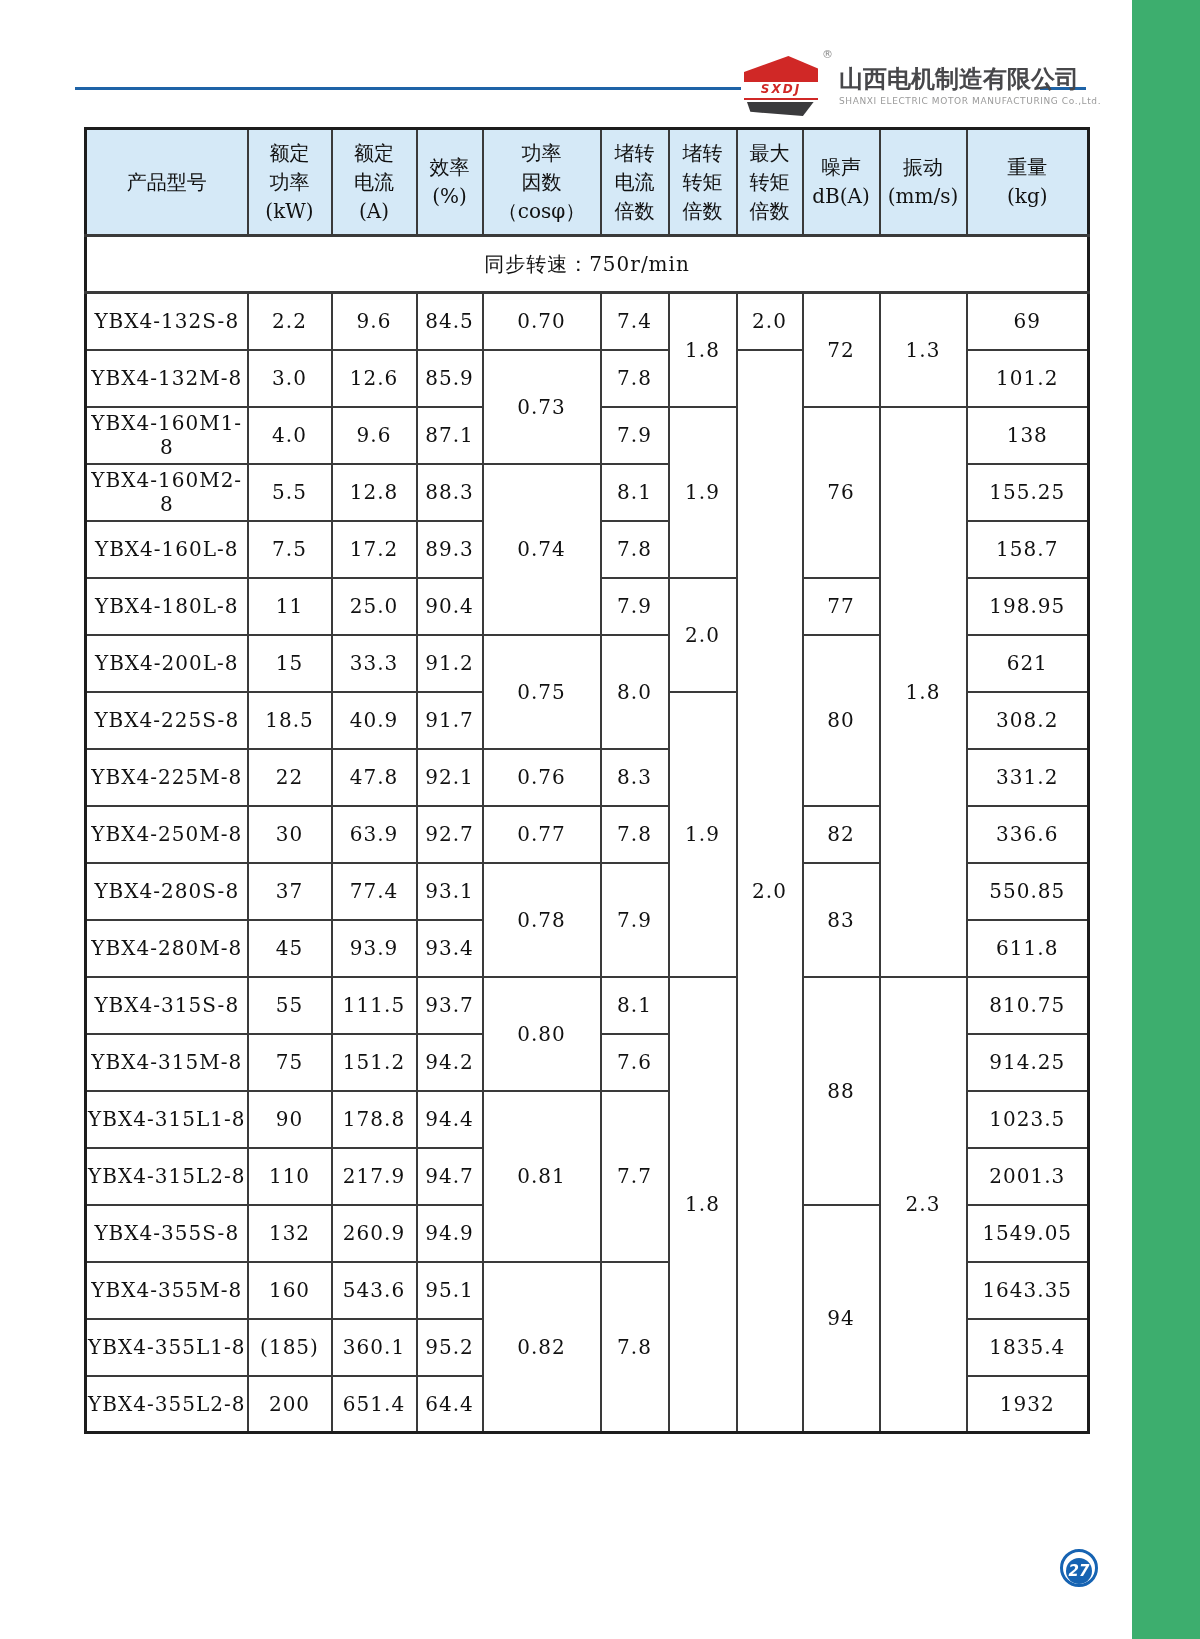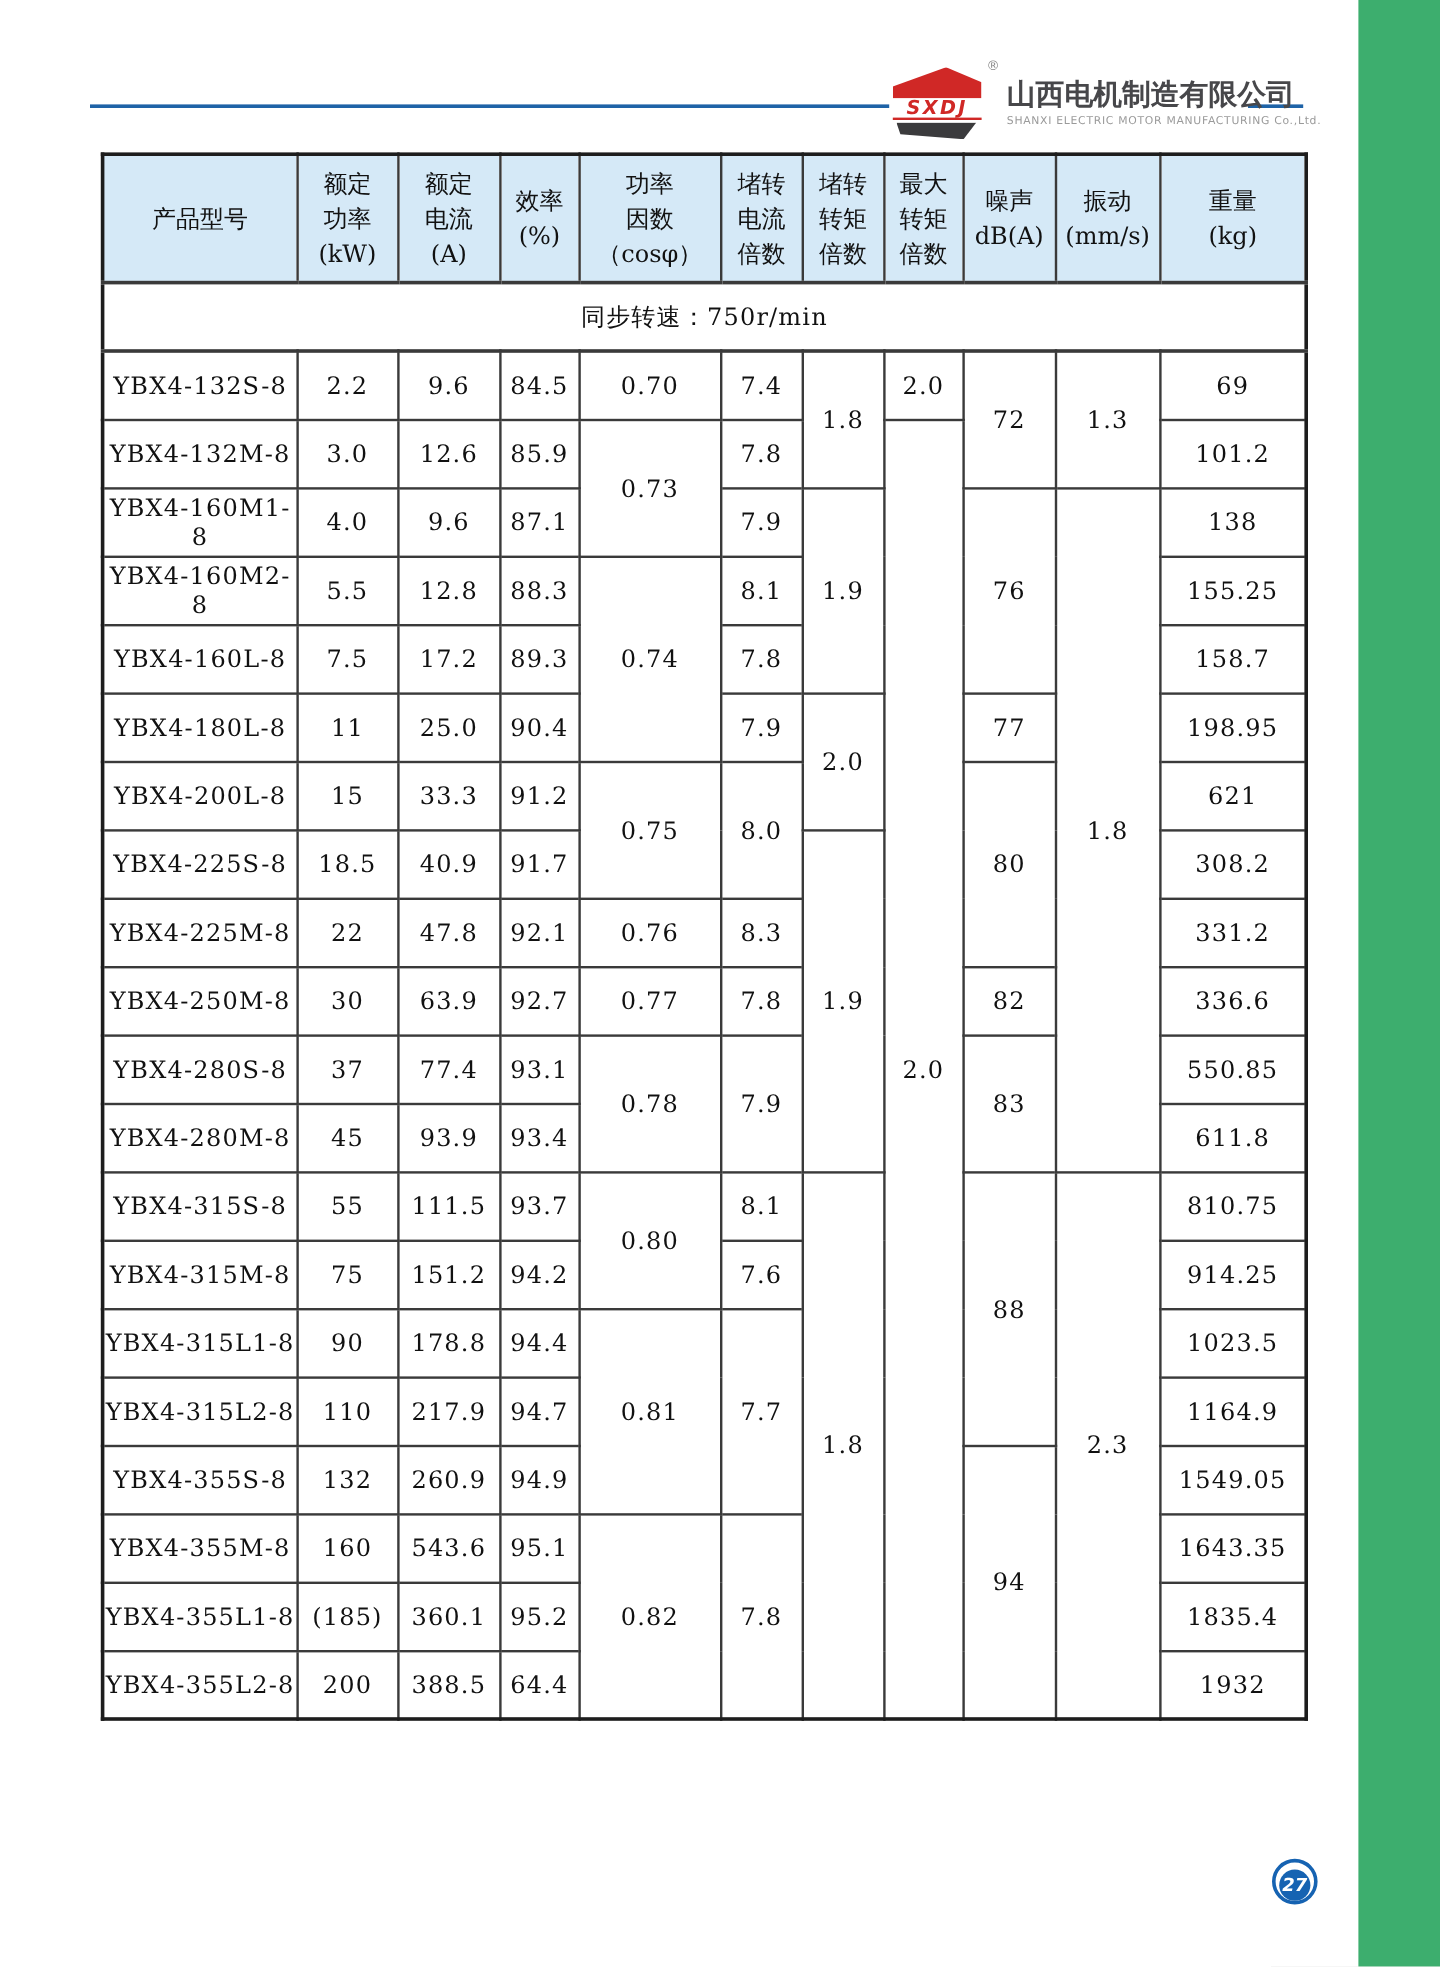--- a/index.html
+++ b/index.html
@@ -10,21 +10,21 @@
   
   .rule{position:absolute;top:87px;height:3px;background:var(--blue_line);}
   .rule-left{left:75px;width:666px;}
   .rule-right{left:1040px;width:46px;}
   
   .brand{position:absolute;left:744px;top:50px;height:72px;display:flex;align-items:center;}
   .emblem{position:relative;width:74px;height:60px;flex:0 0 auto;}
   .emblem-roof{position:absolute;left:0;top:0;width:100%;height:26px;background:var(--logo_red);
                clip-path:polygon(0 62%,60% 0,100% 48%,100% 100%,0 100%);}
   .emblem-text{position:absolute;left:0;right:0;top:25px;height:17px;text-align:center;
-               color:var(--logo_red);font-weight:bold;font-style:italic;font-size:16px;
+               color:var(--logo_red);font-weight:bold;font-style:italic;font-size:12px;
                letter-spacing:2px;line-height:17px;border-bottom:2px solid var(--logo_red);}
   .emblem-base{position:absolute;left:3px;bottom:0;width:90%;height:14px;background:var(--logo_dark);
                clip-path:polygon(0 0,100% 0,84% 100%,5% 70%);}
   .reg-mark{font-size:11px;color:#8a8a8a;align-self:flex-start;margin:-2px 6px 0 4px;}
   .company{display:flex;flex-direction:column;justify-content:center;}
   .company-cn{font-size:24px;font-weight:600;color:#47474a;letter-spacing:0px;line-height:26px;}
   .company-en{font-size:9px;color:#9a9a9a;letter-spacing:0.6px;margin-top:4px;white-space:nowrap;}
   
   .spec-table{position:absolute;left:84px;top:127px;border-collapse:collapse;table-layout:fixed;
               width:1003px;font-family:"DejaVu Serif","Liberation Serif",serif;color:#111;
@@ -258,21 +258,21 @@
           <td>94.4</td>
           <td rowspan="3">0.81</td>
           <td rowspan="3">7.7</td>
           <td>1023.5</td>
         </tr>
         <tr>
           <td>YBX4-315L2-8</td>
           <td>110</td>
           <td>217.9</td>
           <td>94.7</td>
-          <td>1164.9</td>
+          <td>2001.3</td>
         </tr>
         <tr>
           <td>YBX4-355S-8</td>
           <td>132</td>
           <td>260.9</td>
           <td>94.9</td>
           <td rowspan="4">94</td>
           <td>1549.05</td>
         </tr>
         <tr>
@@ -287,21 +287,21 @@
         <tr>
           <td>YBX4-355L1-8</td>
           <td>(185)</td>
           <td>360.1</td>
           <td>95.2</td>
           <td>1835.4</td>
         </tr>
         <tr>
           <td>YBX4-355L2-8</td>
           <td>200</td>
-          <td>388.5</td>
+          <td>651.4</td>
           <td>64.4</td>
           <td>1932</td>
         </tr>
       </tbody>
   </table>
 
   <div class="page-badge">
     <div class="page-badge-inner">27</div>
   </div>
 

